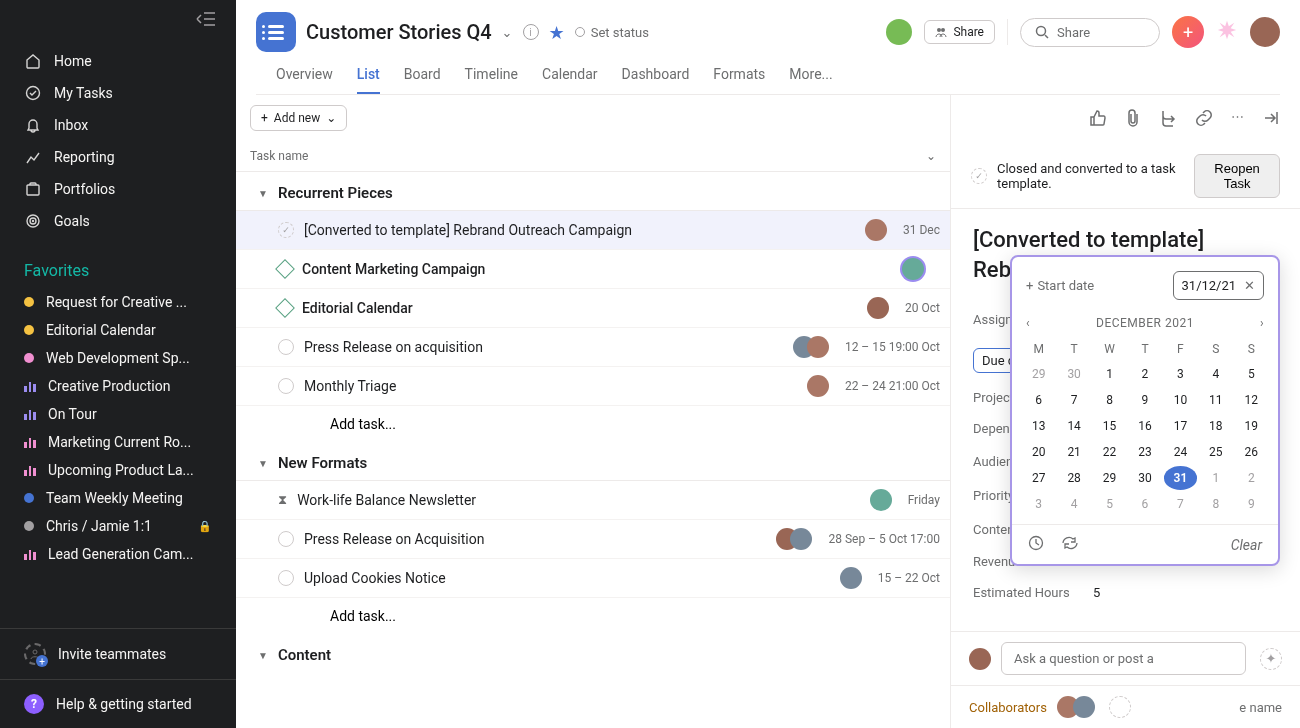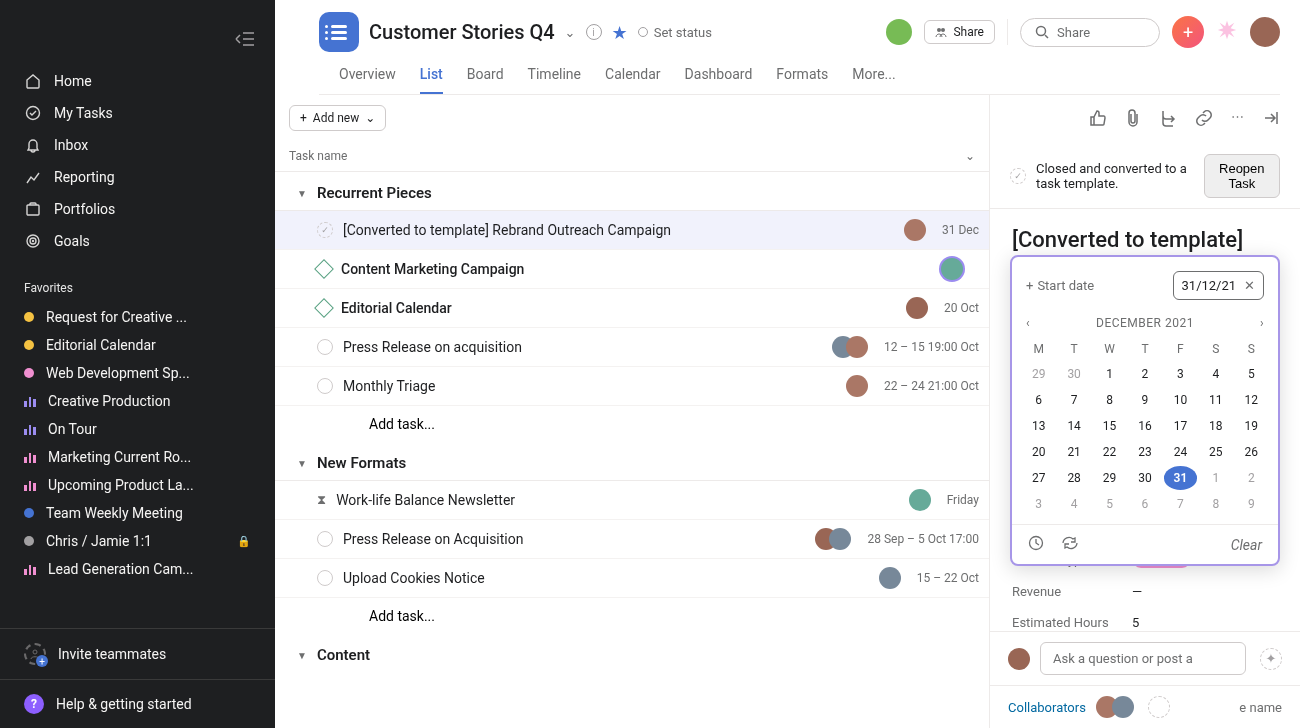--- a/index.html
+++ b/index.html
@@ -1,38 +1,38 @@
 <!DOCTYPE html>
 <html><head>
 <meta charset="utf-8">
 <style>
 * { box-sizing: border-box; margin: 0; padding: 0; }
 body { font-family: -apple-system, BlinkMacSystemFont, 'Segoe UI', Roboto, sans-serif; font-size: 13px; color: #1e1f21; width: 1300px; height: 728px; overflow: hidden; display: flex; }
-.sidebar { width: 275px; background: #1e1f21; color: #f5f4f3; display: flex; flex-direction: column; padding-top: 24px; }
+.sidebar { width: 236px; background: #1e1f21; color: #f5f4f3; display: flex; flex-direction: column; padding-top: 4px; }
 .sidebar-toggle { text-align: right; padding: 8px 20px; }
 .sidebar-nav { padding: 8px 0; }
 .sidebar-item { display: flex; align-items: center; gap: 12px; padding: 7px 24px; color: #f5f4f3; cursor: pointer; font-size: 14px; }
 .sidebar-item .icon { width: 18px; height: 18px; display: inline-flex; align-items: center; justify-content: center; opacity: 0.85; }
-.sidebar-section-label { padding: 16px 24px 8px; color: #e5e5e5; font-size: 12px; }
+.sidebar-section-label { padding: 16px 24px 8px; color: #14b8a6; font-size: 16px; }
 .fav-item { display: flex; align-items: center; gap: 12px; padding: 6px 24px; cursor: pointer; font-size: 14px; white-space: nowrap; overflow: hidden; position: relative; }
 .fav-item span.label { overflow: hidden; text-overflow: ellipsis; }
 .fav-dot { width: 10px; height: 10px; border-radius: 50%; flex-shrink: 0; }
 .fav-chart { width: 12px; height: 12px; flex-shrink: 0; display: inline-flex; gap: 2px; align-items: flex-end; }
 .fav-chart .b { width: 3px; background: currentColor; }
 .fav-chart .b1{height:6px}.fav-chart .b2{height:10px}.fav-chart .b3{height:8px}
 .fav-lock { margin-left: auto; color: #a2a0a2; font-size: 11px; }
 .sidebar-bottom { margin-top: auto; border-top: 1px solid #3a3a3a; }
 .invite { display: flex; align-items: center; gap: 12px; padding: 14px 24px; cursor: pointer; font-size: 14px;}
 .help { display: flex; align-items: center; gap: 12px; padding: 14px 24px; border-top: 1px solid #3a3a3a; cursor: pointer; font-size: 14px; }
 .help-icon { width: 20px; height: 20px; background: #8d5fff; border-radius: 50%; color: #fff; display: inline-flex; align-items: center; justify-content: center; font-size: 12px; font-weight: 700; }
 .invite-icon { width: 22px; height: 22px; border: 2px dashed #6a696a; border-radius: 50%; display: inline-flex; align-items: center; justify-content: center; position: relative; }
 .invite-plus { position: absolute; right: -4px; bottom: -4px; width: 12px; height: 12px; background: #4573d2; border-radius: 50%; color: #fff; font-size: 10px; display: flex; align-items: center; justify-content: center; }
 
 .main { flex: 1; display: flex; flex-direction: column; background: #fff; }
-.proj-header { padding: 12px 20px 0; margin-left: 24px; }
+.proj-header { padding: 12px 20px 0; }
 .proj-title-row { display: flex; align-items: center; gap: 10px; }
 .proj-icon { width: 40px; height: 40px; background: #4573d2; border-radius: 10px; display: flex; align-items: center; justify-content: center; }
 .proj-icon .lines { display: flex; flex-direction: column; gap: 3px; }
 .proj-icon .ln { width: 16px; height: 3px; background: #fff; border-radius: 2px; position: relative; }
 .proj-icon .ln::before { content: ''; position: absolute; left: -6px; width: 3px; height: 3px; background: #fff; border-radius: 50%; }
 .proj-title { font-size: 20px; font-weight: 500; }
 .proj-chevron { color: #6d6e6f; }
 .proj-info { width: 16px; height: 16px; border: 1.5px solid #a2a0a2; border-radius: 50%; display: inline-flex; align-items: center; justify-content: center; font-size: 10px; color: #a2a0a2; }
 .proj-star { color: #4573d2; font-size: 18px; }
 .set-status { color: #6d6e6f; display: flex; align-items: center; gap: 6px; font-size: 13px; }
@@ -581,21 +581,21 @@
           </div>
         </div>
       </div>
 
       <div class="comment-box">
         <span class="avatar sm" style="background:#965"></span>
         <div class="comment-input"><span>Ask a question or post a</span></div>
         <span class="dashed-circle" style="display:inline-flex;align-items:center;justify-content:center;color:#a2a0a2;">✦</span>
       </div>
       <div class="collab-row">
-        <span style="color:#0369a1">Collaborators</span>
+        <span style="color:#a16207">Collaborators</span>
         <div class="avatars">
           <span class="avatar sm" style="background:#a76"></span>
           <span class="avatar sm" style="background:#789"></span>
         </div>
         <span class="dashed-circle"></span>
         <div class="leave-btn">
           <span>e name</span>
         </div>
       </div>
     </div>

